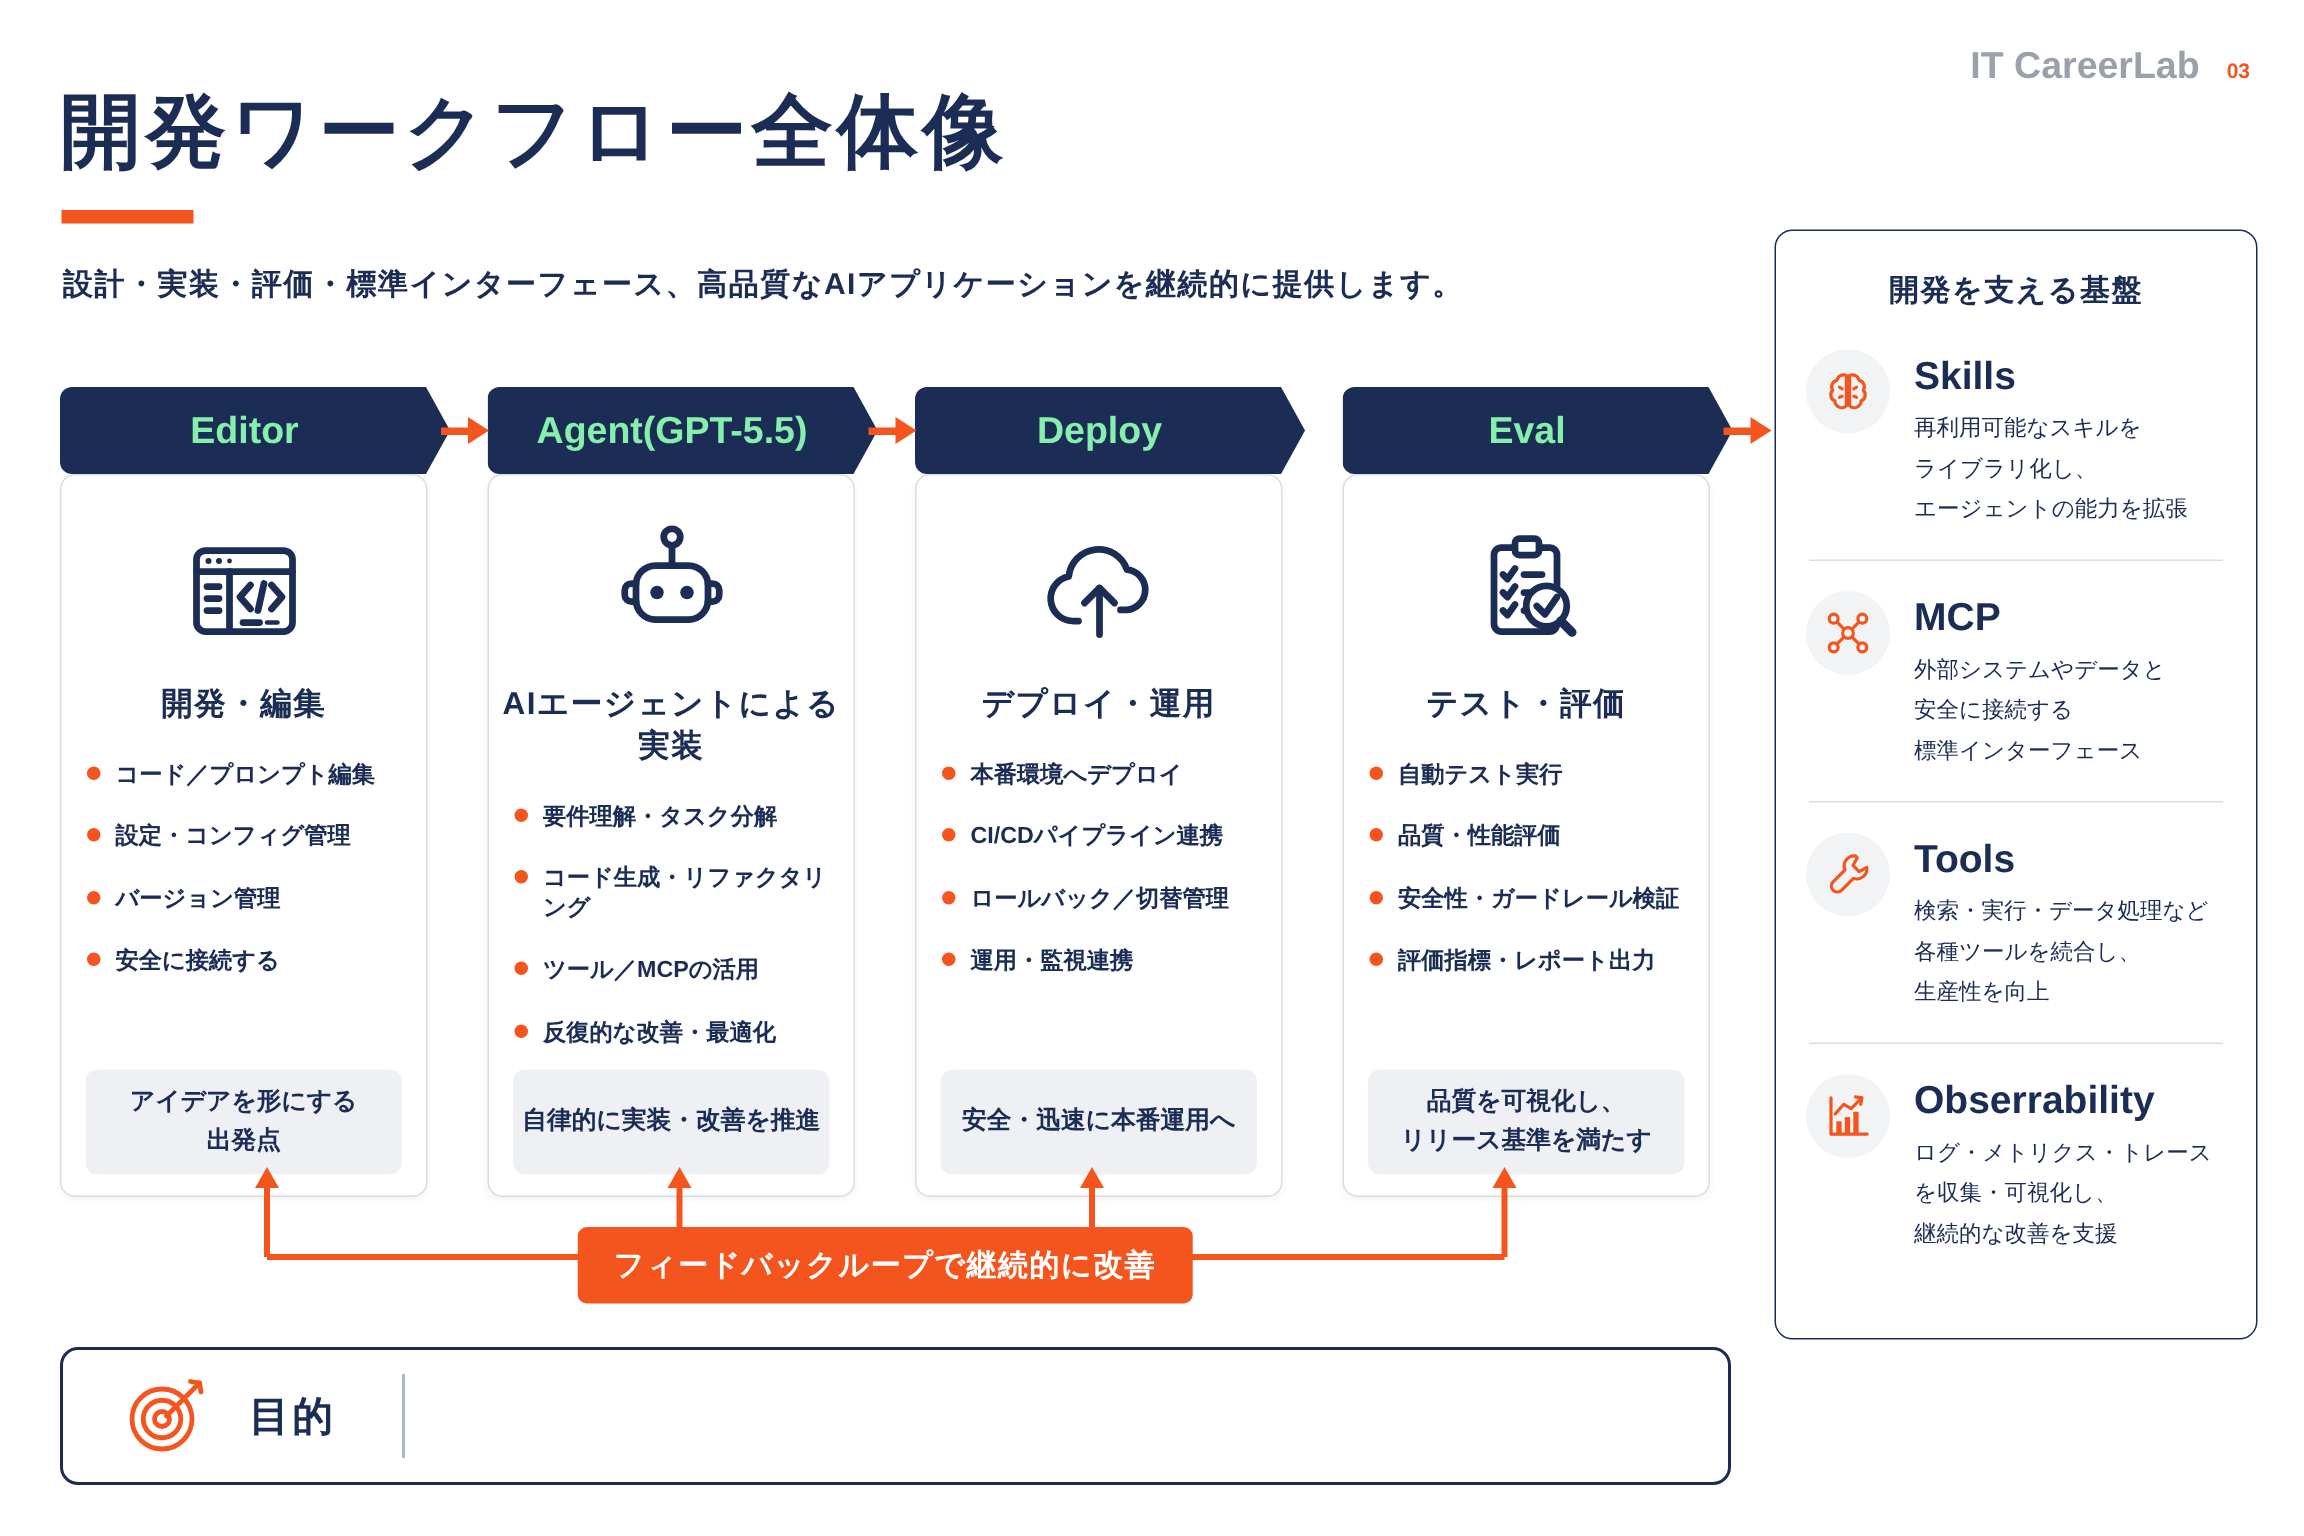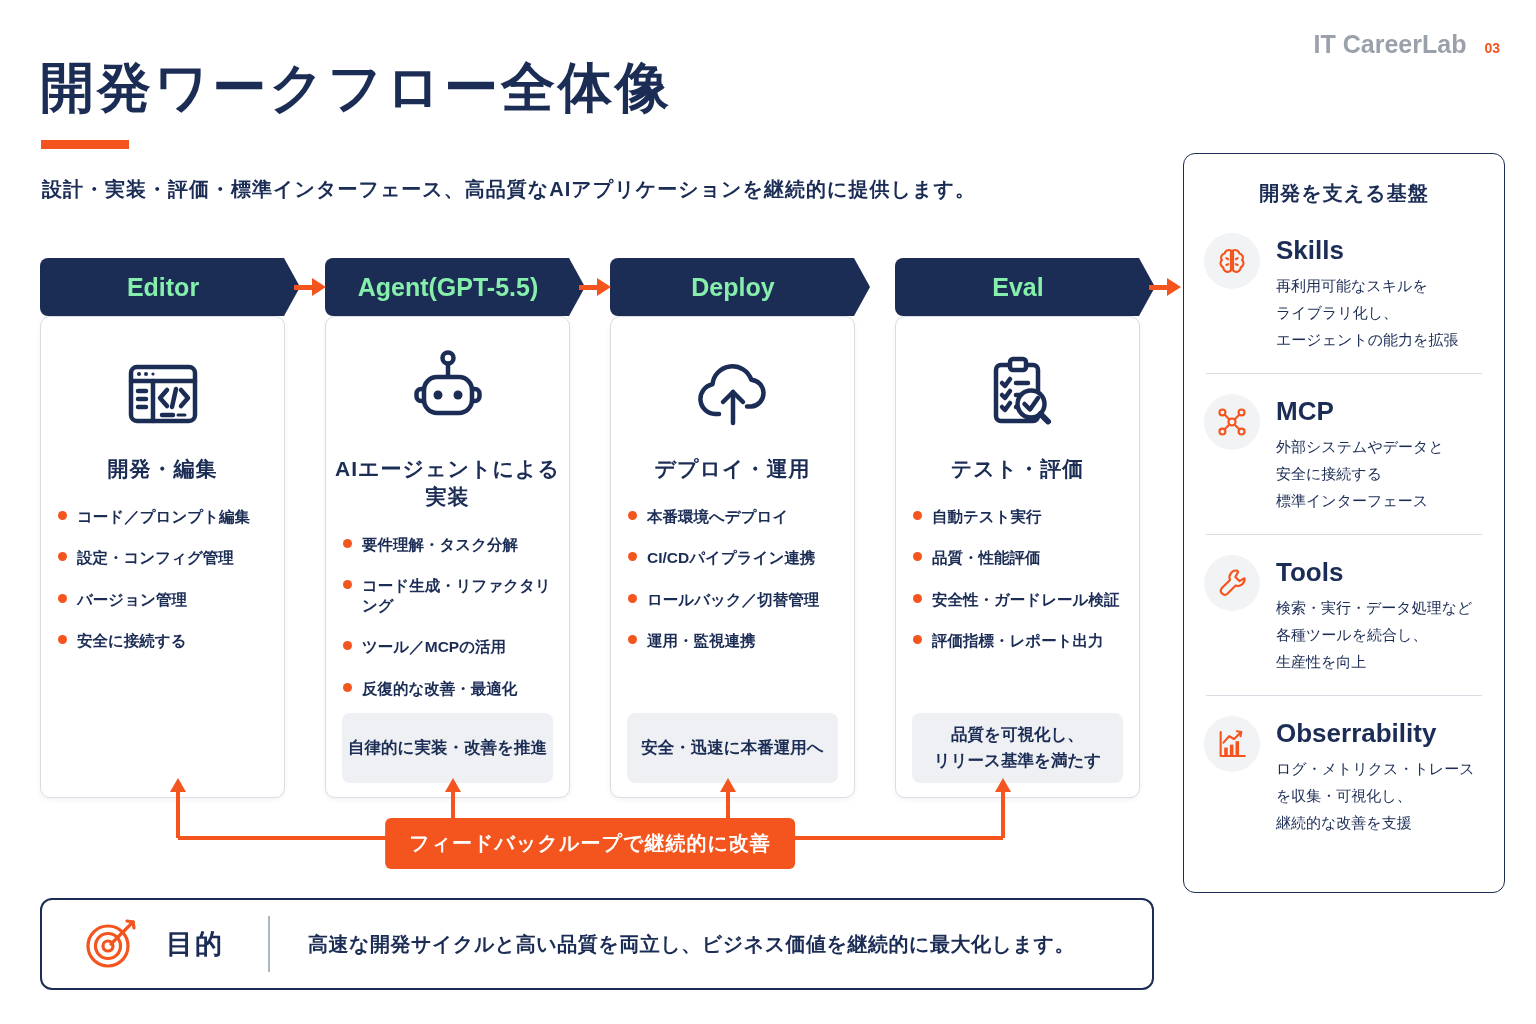--- a/index.html
+++ b/index.html
@@ -128,20 +128,22 @@
               </li>
             <li>
                 <span class="dot"></span>
                 <span>バージョン管理</span>
               </li>
             <li>
                 <span class="dot"></span>
                 <span>安全に接続する</span>
               </li>
           </ul>
+          <div class="stage-footer">アイデアを形にする
+出発点</div>
         </div>
       </div>
 
       <div class="stage">
         <div class="stage-header">
           <span>Agent(GPT-5.5)</span>
         </div>
         <div class="next-arrow">
             <i class="na-shaft"></i>
             <i class="na-head"></i>
@@ -294,21 +296,20 @@
         <circle cx="26" cy="31" r="20"></circle>
         <circle cx="26" cy="31" r="12.5"></circle>
         <circle cx="26" cy="31" r="5"></circle>
         <line x1="51" y1="7" x2="29" y2="29"></line>
         <line x1="45" y1="6" x2="51" y2="7"></line>
         <line x1="52" y1="13" x2="51" y2="7"></line>
       </svg>
     </div>
     <div class="purpose-label">目的</div>
     <div class="purpose-divider"></div>
-    <div class="purpose-text">高速な開発サイクルと高い品質を両立し、ビジネス価値を継続的に最大化します。</div>
   </div>
 
   <div class="sidebar">
     <div class="sidebar-title">開発を支える基盤</div>
 
     <div class="side-item">
       <div class="side-icon-circle">
         <svg width="34" height="34" viewBox="0 0 48 48">
           <path d="M22.5 9 a6.5 6.5 0 0 0 -9 4.5 a6 6 0 0 0 -3.8 9.3 a6 6 0 0 0 1.9 10 a6.5 6.5 0 0 0 10.9 4.7 v-28"></path>
           <path d="M25.5 9 a6.5 6.5 0 0 1 9 4.5 a6 6 0 0 1 3.8 9.3 a6 6 0 0 1 -1.9 10 a6.5 6.5 0 0 1 -10.9 4.7 v-28"></path>

